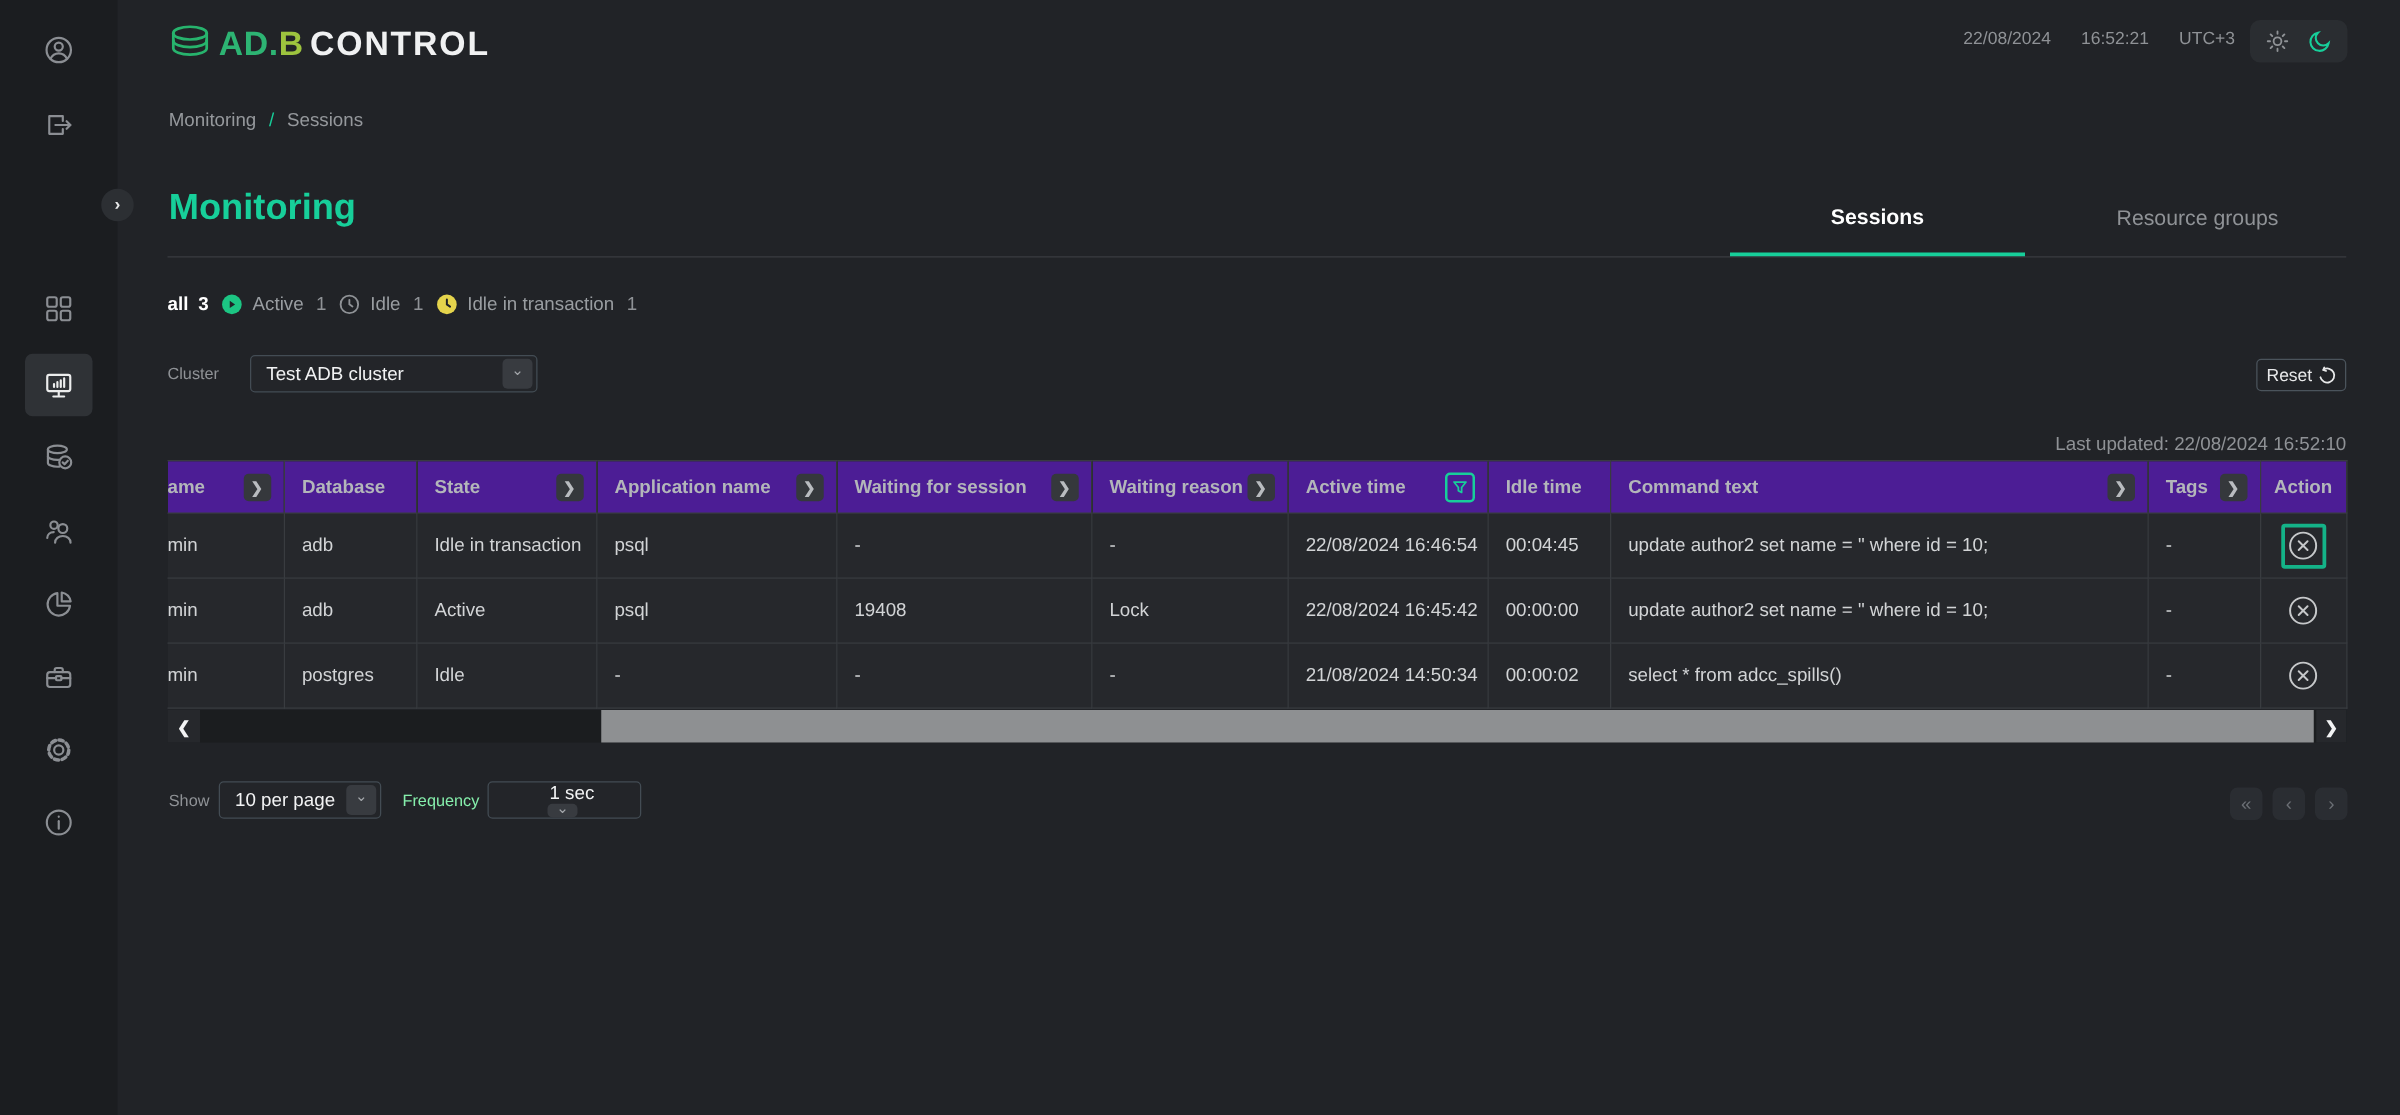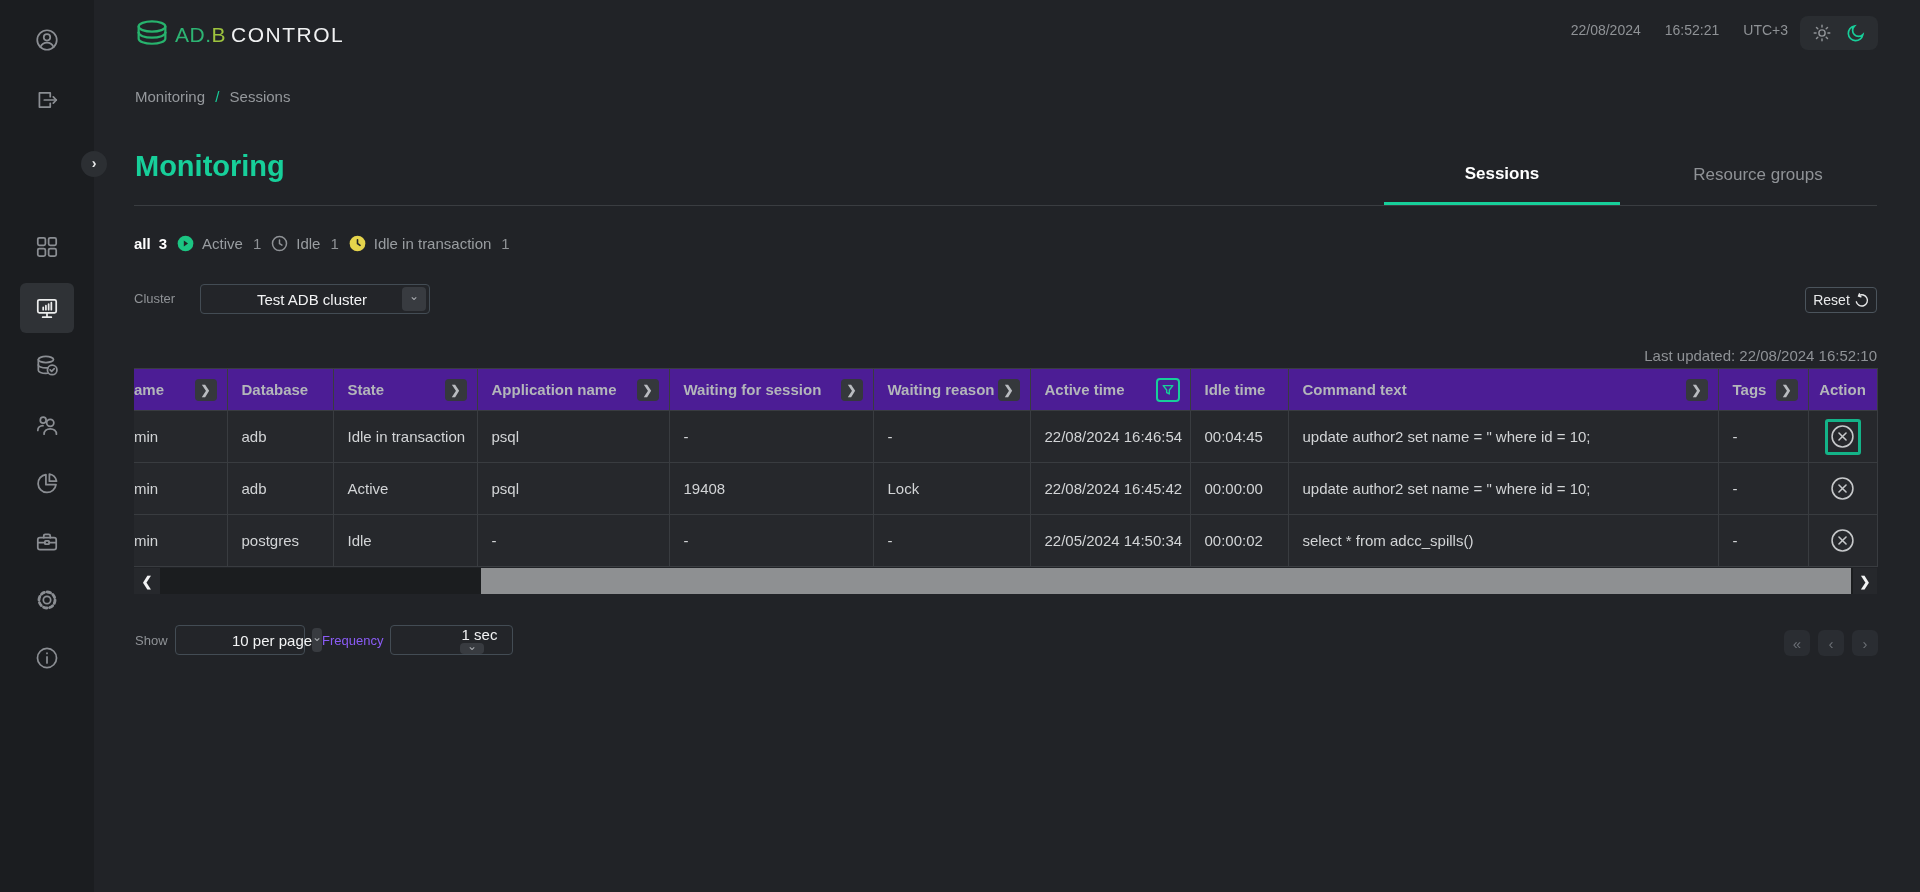--- a/index.html
+++ b/index.html
@@ -15,21 +15,21 @@
   .sb-btn svg { stroke:#8b8e93; fill:none; stroke-width:1.6; stroke-linecap:round; stroke-linejoin:round; }
   .sb-btn.active { background:#2f3236; }
   .sb-btn.active svg { stroke:#eceded; }
   #expand-btn { position:absolute; left:81px; top:151px; width:26px; height:26px; border-radius:50%;
                 background:#2c2f33; color:#e8e9ea; display:flex; align-items:center; justify-content:center;
                 font-size:14px; font-weight:bold; cursor:pointer; z-index:5; }
   #expand-btn::before { content:"\203A"; margin-top:-2px; }
   
   #logo { position:absolute; left:135px; top:17px; display:flex; align-items:center; }
   #logo svg { margin-right:6px; }
-  .logo-text { font-size:21px; font-weight:normal; letter-spacing:.5px; }
+  .logo-text { font-size:27px; font-weight:bold; letter-spacing:.5px; }
   .logo-ad { color:#2db473; }
   .logo-b  { color:#9dc33e; }
   .logo-control { color:#f0f1f2; letter-spacing:1.5px; margin-left:5px; }
   #clock { position:absolute; top:22px; right:132px; display:flex; gap:24px; font-size:14px; color:#8f9296; }
   #theme-toggle { position:absolute; left:1800px; top:16px; width:78px; height:34px; border-radius:8px;
                   background:#2a2d31; display:flex; align-items:center; justify-content:space-evenly; }
   #theme-toggle .t-ic { width:24px; height:24px; display:flex; align-items:center; justify-content:center; cursor:pointer; }
   
   #breadcrumb { position:absolute; left:135px; top:88px; font-size:15px; color:#95989c; }
   #breadcrumb .sep { color:#17cf9a; margin:0 6px; }
@@ -40,21 +40,21 @@
          font-size:17px; color:#8f9296; cursor:pointer; }
   .tab.active { color:#ffffff; font-weight:bold; border-bottom:3px solid #17cf9a; }
   
   #filters { position:absolute; left:134px; top:229px; height:28px; display:flex; align-items:center; gap:10px; font-size:15px; }
   .f-all { color:#ffffff; font-weight:bold; display:flex; gap:8px; cursor:pointer; }
   .f-item { display:flex; align-items:center; gap:8px; color:#999da1; cursor:pointer; }
   .f-item .cnt { color:#8f9296; margin-left:2px; }
   
   #cluster-label { position:absolute; left:134px; top:291px; font-size:13px; color:#8f9296; }
   .select { position:absolute; height:30px; border:1px solid #434c54; border-radius:4px; background:#232529;
-            display:flex; align-items:center; cursor:pointer;padding-left:44px; }
+            display:flex; align-items:center; cursor:pointer; }
   .select .val { font-size:15px; color:#f2f3f4; padding-left:12px; flex:1; white-space:nowrap; }
   .select .dd { width:24px; height:24px; margin-right:3px; border-radius:4px; background:#383b40;
                 display:flex; align-items:center; justify-content:center; color:#a6a9ad; font-size:12px; }
   .select .dd::before { content:"\2304"; margin-top:-6px; }
   #cluster-select { left:200px; top:284px; width:230px; }
   #reset-btn { position:absolute; left:1805px; top:287px; width:72px; height:26px; border:1px solid #4b545c;
                border-radius:4px; background:transparent; color:#e8e9ea; font-size:14px;
                display:flex; align-items:center; justify-content:center; gap:4px; cursor:pointer; }
   #last-updated { position:absolute; top:347px; right:43px; font-size:15px; color:#8f9296; }
   
@@ -76,21 +76,21 @@
   
   #hscroll { position:absolute; left:134px; top:568px; width:1743px; height:26px; background:#1b1d1f; }
   .hs-arrow { position:absolute; top:0; width:26px; height:26px; background:#26282c; color:#f2f3f4;
               display:flex; align-items:center; justify-content:center; font-size:13px; font-weight:bold; cursor:pointer; }
   #hs-left { left:0; } #hs-left::before { content:"\276E"; }
   #hs-right { left:1719px; width:24px; } #hs-right::before { content:"\276F"; }
   #hs-thumb { position:absolute; left:347px; top:0; width:1370px; height:26px; background:#8e9092; cursor:grab; }
   
   #show-label { position:absolute; left:135px; top:633px; font-size:13px; color:#8f9296; }
   #show-select { left:175px; top:625px; width:130px; }
-  #freq-label { position:absolute; left:322px; top:633px; font-size:13px; color:#8b5cf6; }
+  #freq-label { position:absolute; left:322px; top:633px; font-size:13px; color:#86efac; }
   #freq-select { left:390px; top:625px; width:123px;flex-direction:column; }
   .pg-btn { position:absolute; top:630px; width:26px; height:26px; border-radius:6px; background:#2a2d32;
             color:#6b6f75; border:none; font-size:15px; display:flex; align-items:center; justify-content:center; cursor:pointer; }
   #pg-first { left:1784px; } #pg-first::before { content:"\00AB"; }
   #pg-prev  { left:1818px; } #pg-prev::before  { content:"\2039"; }
   #pg-next  { left:1852px; } #pg-next::before  { content:"\203A"; }
 </style>
 </head>
 <body>
 
@@ -376,21 +376,21 @@
       </button>
     </td>
   </tr>
   <tr data-interactable="false">
     <td data-interactable="false">min</td>
     <td data-interactable="false">postgres</td>
     <td data-interactable="false">Idle</td>
     <td data-interactable="false">-</td>
     <td data-interactable="false">-</td>
     <td data-interactable="false">-</td>
-    <td data-interactable="false">22/05/2024 14:50:34</td>
+    <td data-interactable="false">21/08/2024 14:50:34</td>
     <td data-interactable="false">00:00:02</td>
     <td data-interactable="false">select * from adcc_spills()</td>
     <td data-interactable="false">-</td>
     <td data-interactable="false">
       <button class="action-btn" data-interactable="true">
         <svg width="25" height="25" viewBox="0 0 24 24" data-interactable="false" style="stroke:#c6c8ca;fill:none;stroke-width:1.5;stroke-linecap:round">
               <circle cx="12" cy="12" r="10"></circle>
               <path d="M8.6 8.6l6.8 6.8M15.4 8.6l-6.8 6.8"></path>
             </svg>
       </button>

